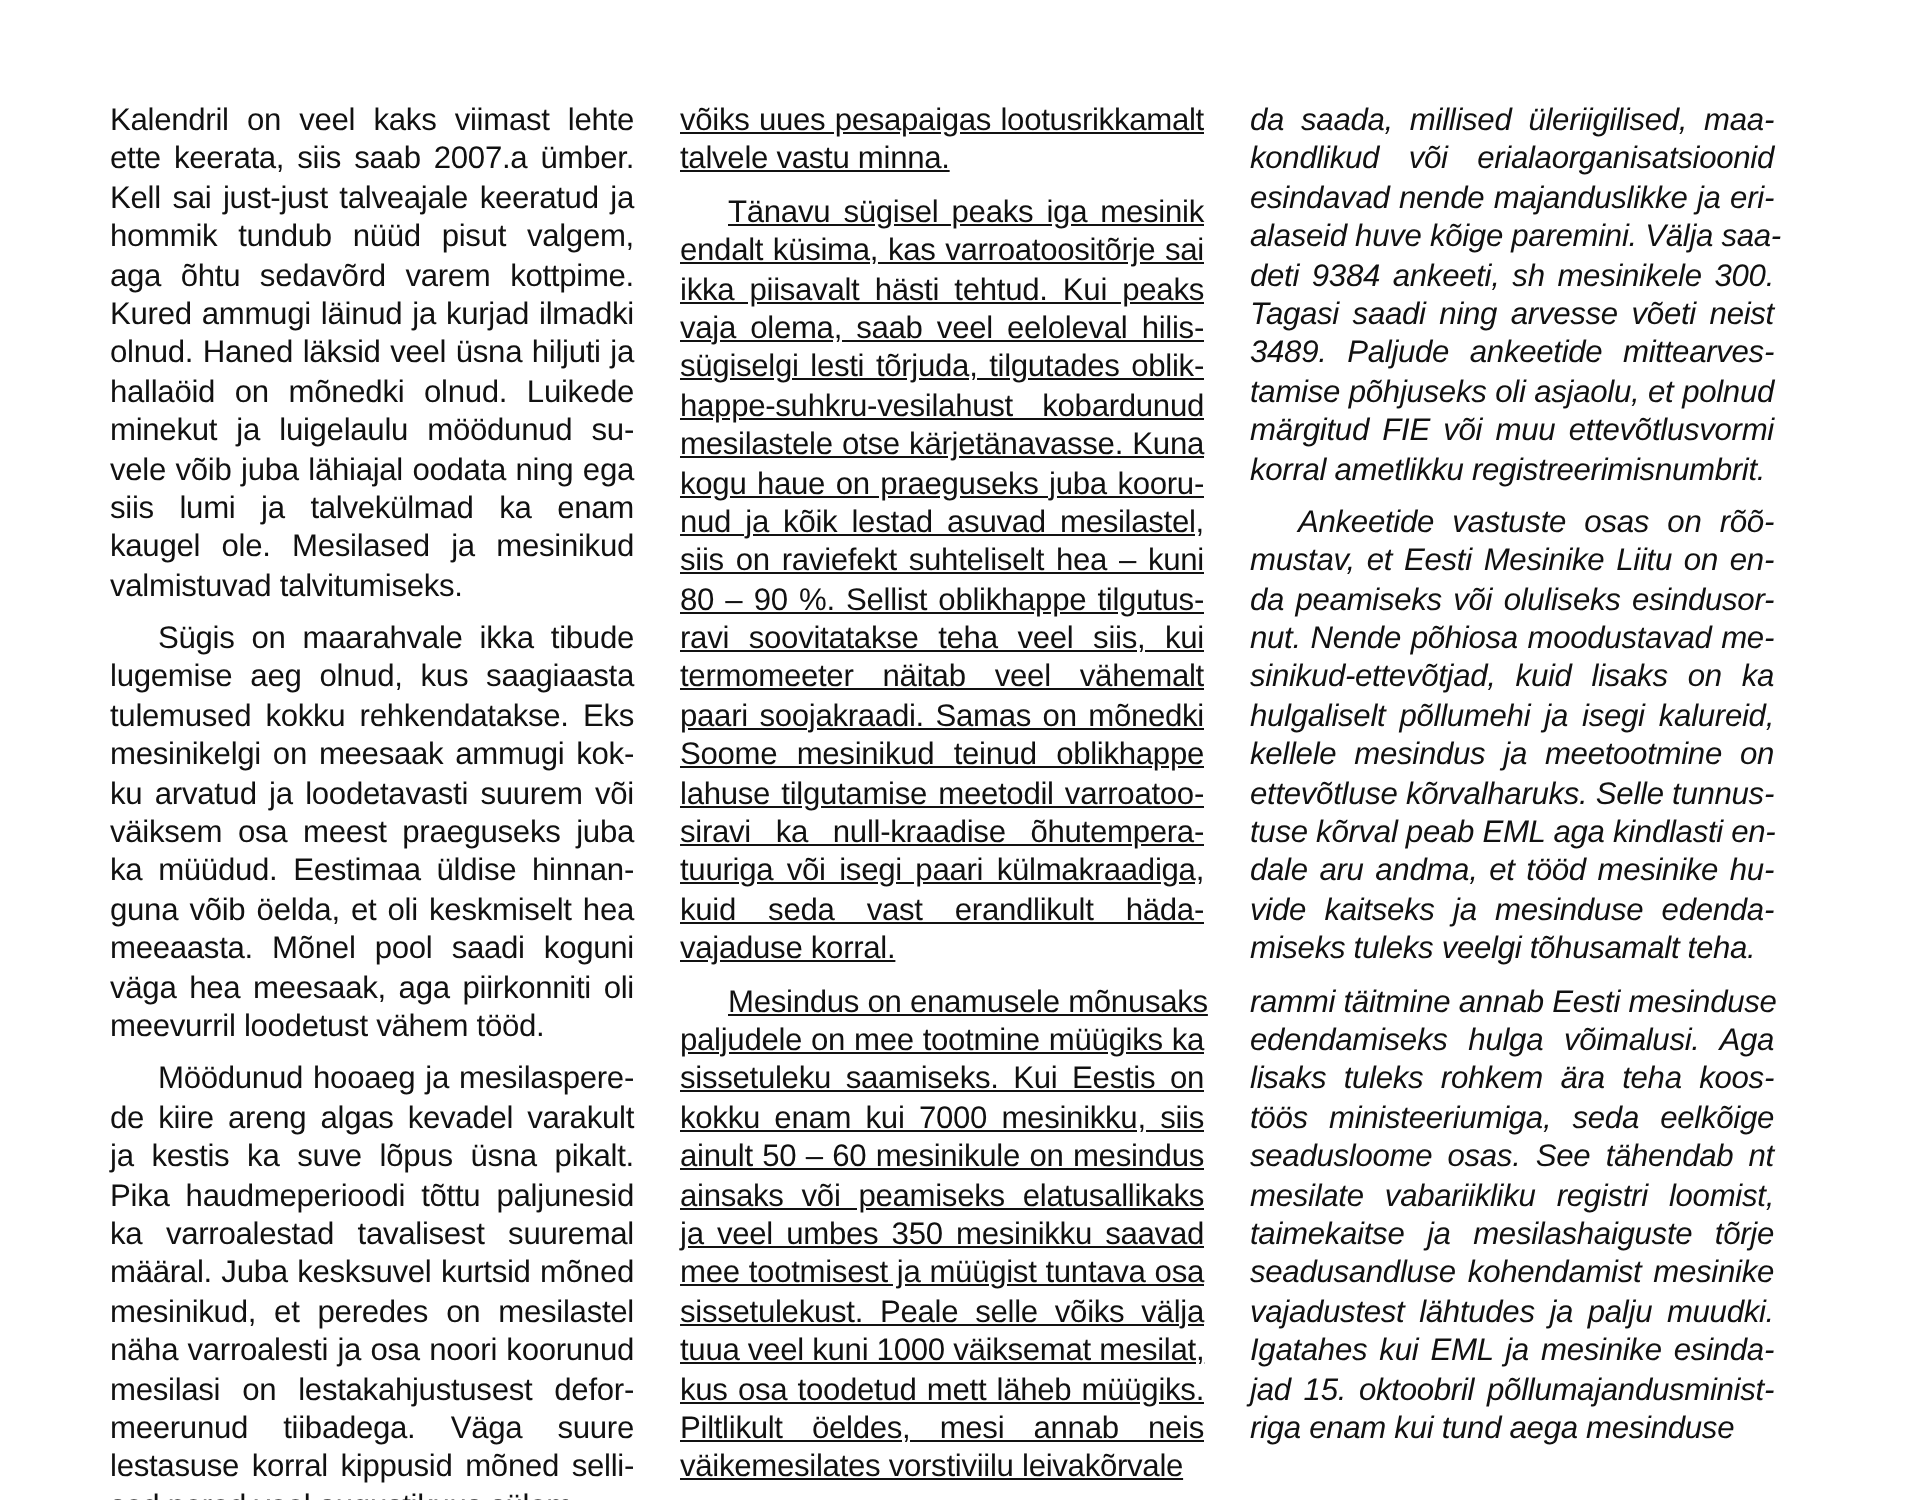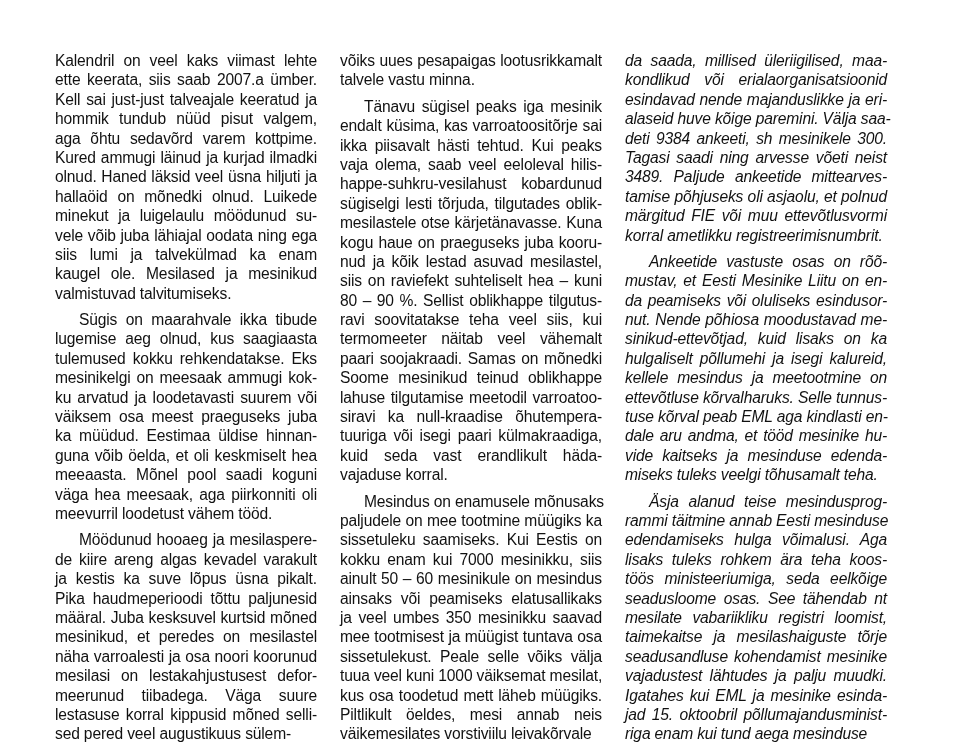--- a/index.html
+++ b/index.html
@@ -5,21 +5,21 @@
   html, body { margin: 0; padding: 0; background: #ffffff; }
   body { width: 960px; height: 750px; overflow: hidden; position: relative; }
   .page { position: absolute; left: 0; top: 0; width: 960px; height: 750px; overflow: hidden; margin-top: 29px; }
   .col {
     position: absolute; top: 22px; width: 262px;
     font-family: "Liberation Sans", sans-serif;
     font-size: 15.6px; line-height: 19.4px; color: #111;
     letter-spacing: -0.15px;
   }
   .col1 { left: 55px; }
-  .col2 { left: 340px; }
+  .col2 { left: 340px; text-decoration: underline; }
   .col3 { left: 625px; font-style: italic; }
   .line { display: block; white-space: nowrap; text-align: justify; text-align-last: justify; height: 19.4px; }
   .line.last { text-align-last: left; }
   .para { margin: 0 0 7px 0; }
   .line.indent { padding-left: 24px; }
 </style>
 </head>
 <body>
 
 <div class="page">
@@ -50,41 +50,42 @@
         <span class="line">guna võib öelda, et oli keskmiselt hea</span>
         <span class="line">meeaasta. Mõnel pool saadi koguni</span>
         <span class="line">väga hea meesaak, aga piirkonniti oli</span>
         <span class="line last">meevurril loodetust vähem tööd.</span>
       </div>
       <div class="para">
         <span class="line indent">Möödunud hooaeg ja mesilaspere-</span>
         <span class="line">de kiire areng algas kevadel varakult</span>
         <span class="line">ja kestis ka suve lõpus üsna pikalt.</span>
         <span class="line">Pika haudmeperioodi tõttu paljunesid</span>
+        <span class="line">ka varroalestad tavalisest suuremal</span>
         <span class="line">määral. Juba kesksuvel kurtsid mõned</span>
         <span class="line">mesinikud, et peredes on mesilastel</span>
         <span class="line">näha varroalesti ja osa noori koorunud</span>
         <span class="line">mesilasi on lestakahjustusest defor-</span>
         <span class="line">meerunud tiibadega. Väga suure</span>
         <span class="line">lestasuse korral kippusid mõned selli-</span>
         <span class="line last">sed pered veel augustikuus sülem-</span>
       </div>
     </div>
   <div class="col col2">
       <div class="para">
         <span class="line">võiks uues pesapaigas lootusrikkamalt</span>
         <span class="line last">talvele vastu minna.</span>
       </div>
       <div class="para">
         <span class="line indent">Tänavu sügisel peaks iga mesinik</span>
         <span class="line">endalt küsima, kas varroatoositõrje sai</span>
         <span class="line">ikka piisavalt hästi tehtud. Kui peaks</span>
         <span class="line">vaja olema, saab veel eeloleval hilis-</span>
+        <span class="line">sügiselgi lesti tõrjuda, tilgutades oblik-</span>
         <span class="line">happe-suhkru-vesilahust kobardunud</span>
-        <span class="line">sügiselgi lesti tõrjuda, tilgutades oblik-</span>
         <span class="line">mesilastele otse kärjetänavasse. Kuna</span>
         <span class="line">kogu haue on praeguseks juba kooru-</span>
         <span class="line">nud ja kõik lestad asuvad mesilastel,</span>
         <span class="line">siis on raviefekt suhteliselt hea – kuni</span>
         <span class="line">80 – 90 %. Sellist oblikhappe tilgutus-</span>
         <span class="line">ravi soovitatakse teha veel siis, kui</span>
         <span class="line">termomeeter näitab veel vähemalt</span>
         <span class="line">paari soojakraadi. Samas on mõnedki</span>
         <span class="line">Soome mesinikud teinud oblikhappe</span>
         <span class="line">lahuse tilgutamise meetodil varroatoo-</span>
@@ -130,21 +131,20 @@
         <span class="line">sinikud-ettevõtjad, kuid lisaks on ka</span>
         <span class="line">hulgaliselt põllumehi ja isegi kalureid,</span>
         <span class="line">kellele mesindus ja meetootmine on</span>
         <span class="line">ettevõtluse kõrvalharuks. Selle tunnus-</span>
         <span class="line">tuse kõrval peab EML aga kindlasti en-</span>
         <span class="line">dale aru andma, et tööd mesinike hu-</span>
         <span class="line">vide kaitseks ja mesinduse edenda-</span>
         <span class="line last">miseks tuleks veelgi tõhusamalt teha.</span>
       </div>
       <div class="para">
-        <span class="line indent">Äsja alanud teise mesindusprog-</span>
         <span class="line">rammi täitmine annab Eesti mesinduse</span>
         <span class="line">edendamiseks hulga võimalusi. Aga</span>
         <span class="line">lisaks tuleks rohkem ära teha koos-</span>
         <span class="line">töös ministeeriumiga, seda eelkõige</span>
         <span class="line">seadusloome osas. See tähendab nt</span>
         <span class="line">mesilate vabariikliku registri loomist,</span>
         <span class="line">taimekaitse ja mesilashaiguste tõrje</span>
         <span class="line">seadusandluse kohendamist mesinike</span>
         <span class="line">vajadustest lähtudes ja palju muudki.</span>
         <span class="line">Igatahes kui EML ja mesinike esinda-</span>

